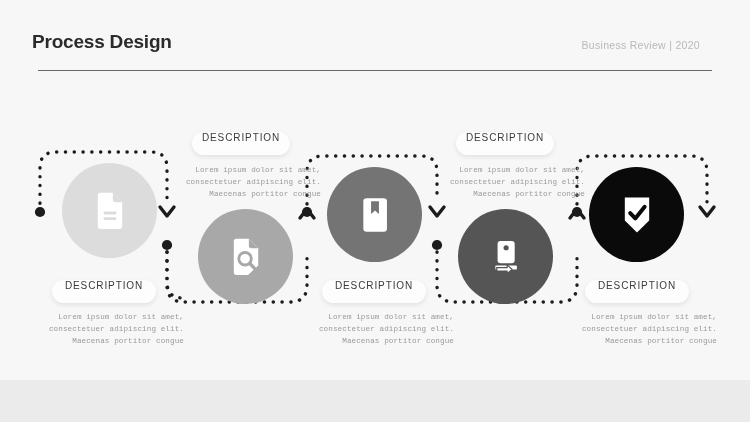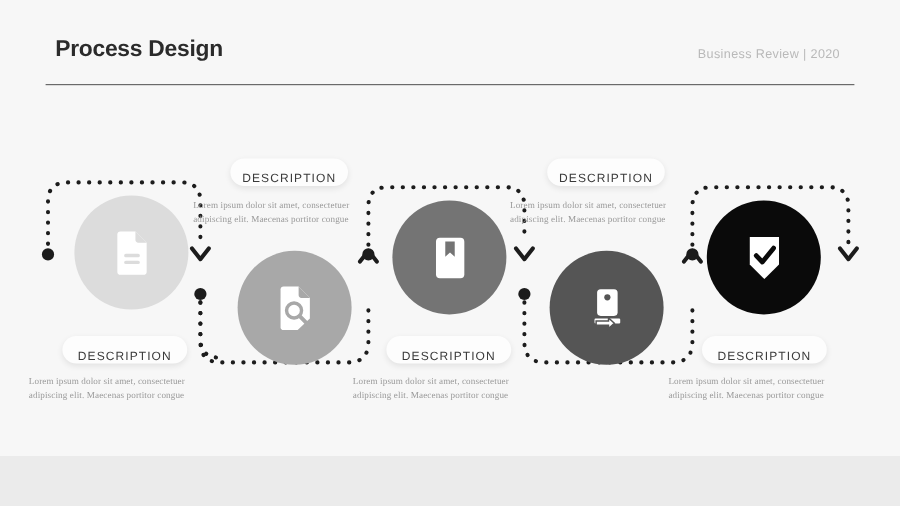--- a/index.html
+++ b/index.html
@@ -18,21 +18,21 @@
   
   #footer-strip{
     position:absolute;left:0;top:380px;width:750px;height:42px;
     background:#ebebeb;
   }
   
   #header{
     position:absolute;left:0;top:0;width:750px;height:80px;
   }
   #page-title{
-    position:absolute;left:46px;top:31px;
+    position:absolute;left:32px;top:31px;
     font-size:19px;font-weight:bold;color:#2b2b2b;
     letter-spacing:-0.2px;
     font-family:"Liberation Sans", sans-serif;
   }
   #header-meta{
     position:absolute;right:50px;top:39px;
     font-size:10.5px;color:#b9b9b9;letter-spacing:0.3px;
     font-family:"Liberation Sans", sans-serif;
   }
   #header-rule{
@@ -50,33 +50,33 @@
     display:flex;align-items:center;justify-content:center;
   }
   .node-icon svg{display:block;}
   
   .desc-pill{
     position:absolute;
     height:23px;
     border-radius:12px;
     background:#fdfdfd;
     box-shadow:0 2px 5px rgba(0,0,0,0.09);
-    display:flex;align-items:flex-end;justify-content:center;
+    display:flex;align-items:flex-start;justify-content:center;
     font-size:10px;color:#3a3a3a;letter-spacing:0.9px;
     font-family:"Liberation Sans", sans-serif;
   }
   .desc-body{
     position:absolute;
     width:160px;
-    text-align:left;
+    text-align:right;
     font-size:7.6px;
     line-height:1.55;
     color:#9a9a9a;
     letter-spacing:0.1px;
-    font-family:Liberation Serif, serif;
+    font-family:Liberation Mono, monospace;
   }
 </style>
 </head>
 <body>
 
 <div id="slide">
 
   <div id="footer-strip"></div>
 
   <div id="header">

